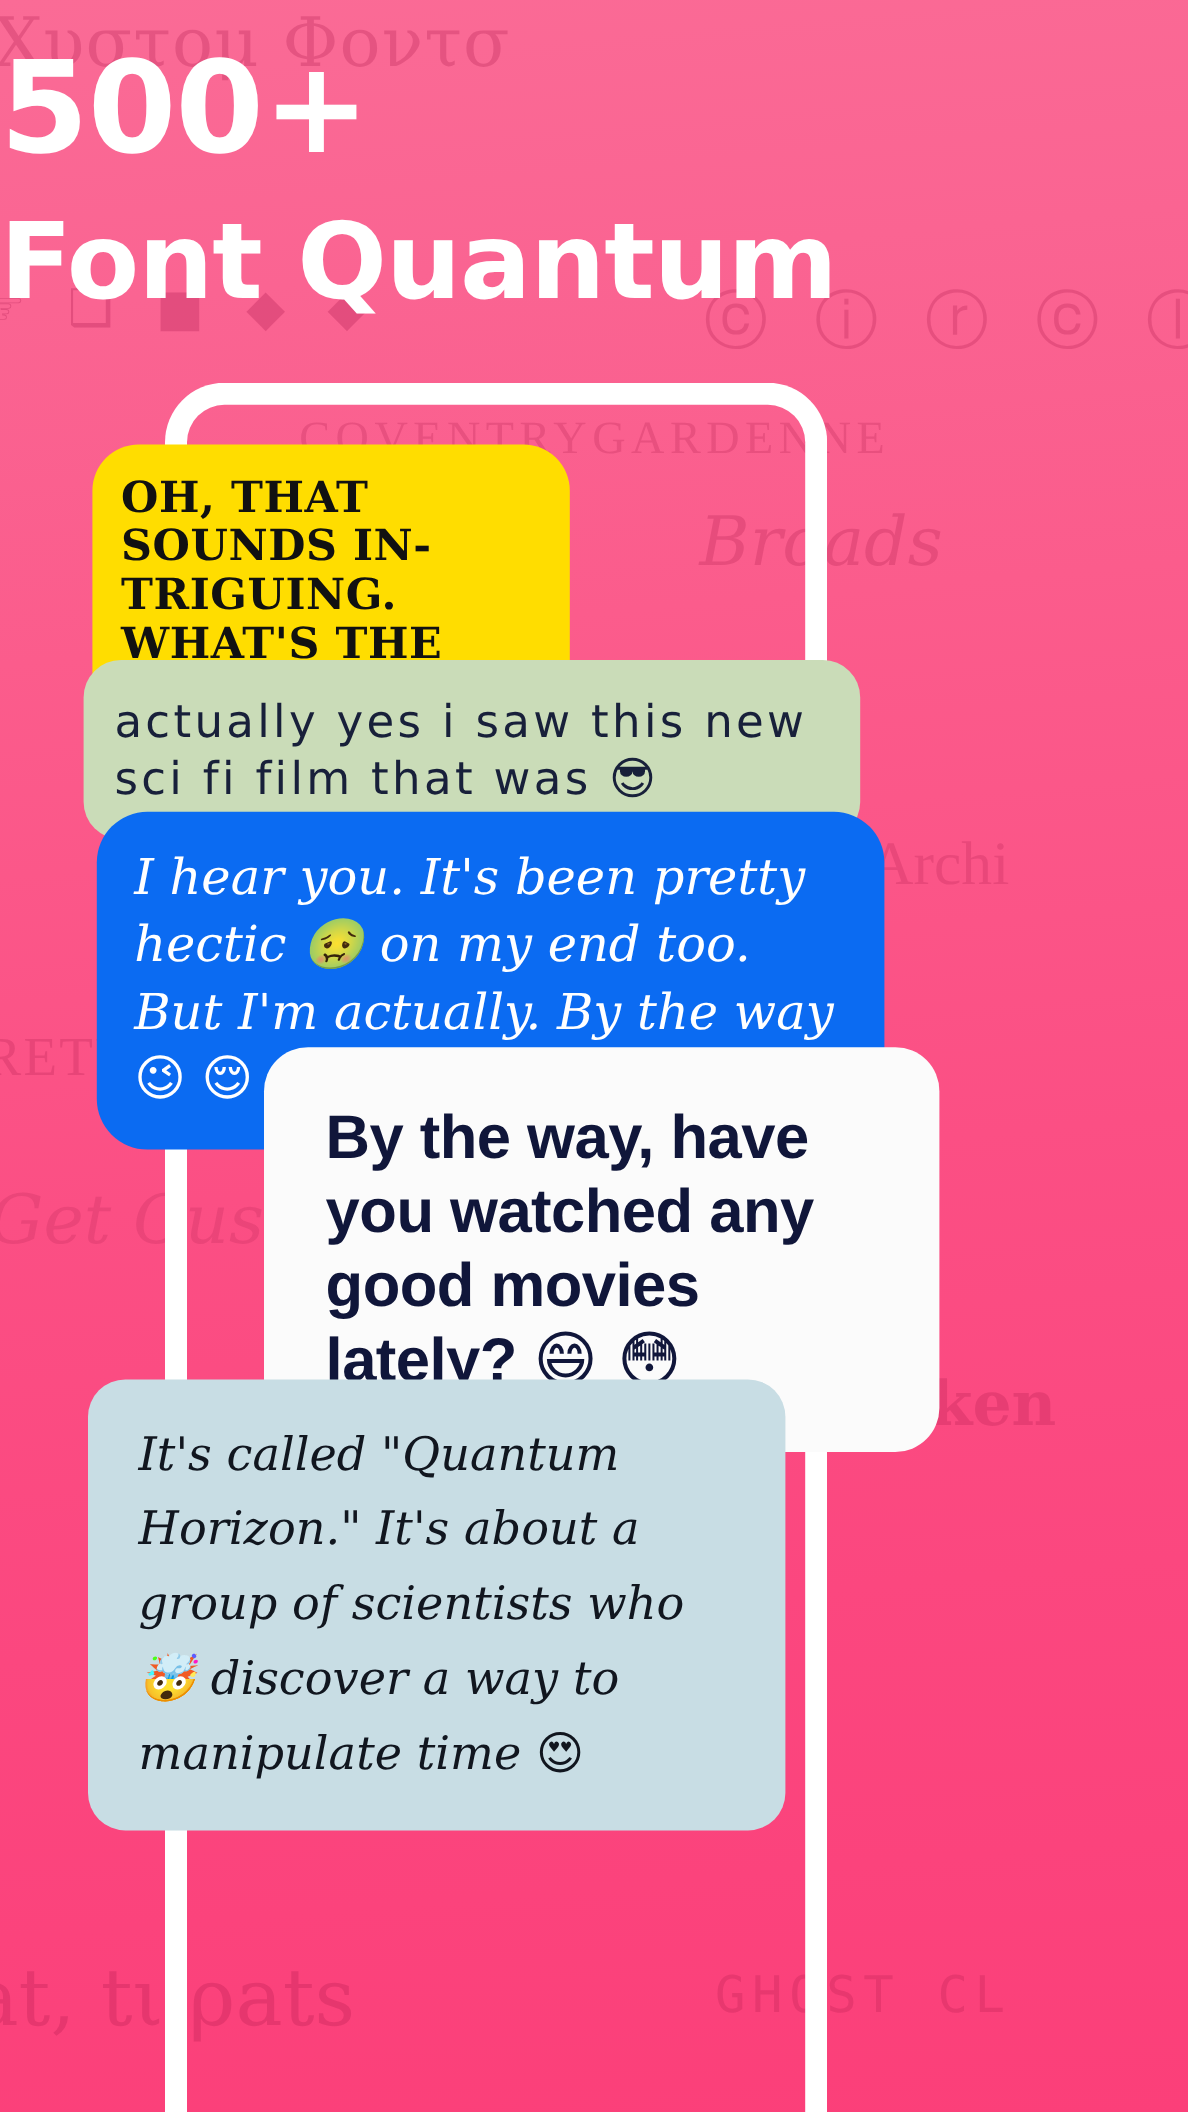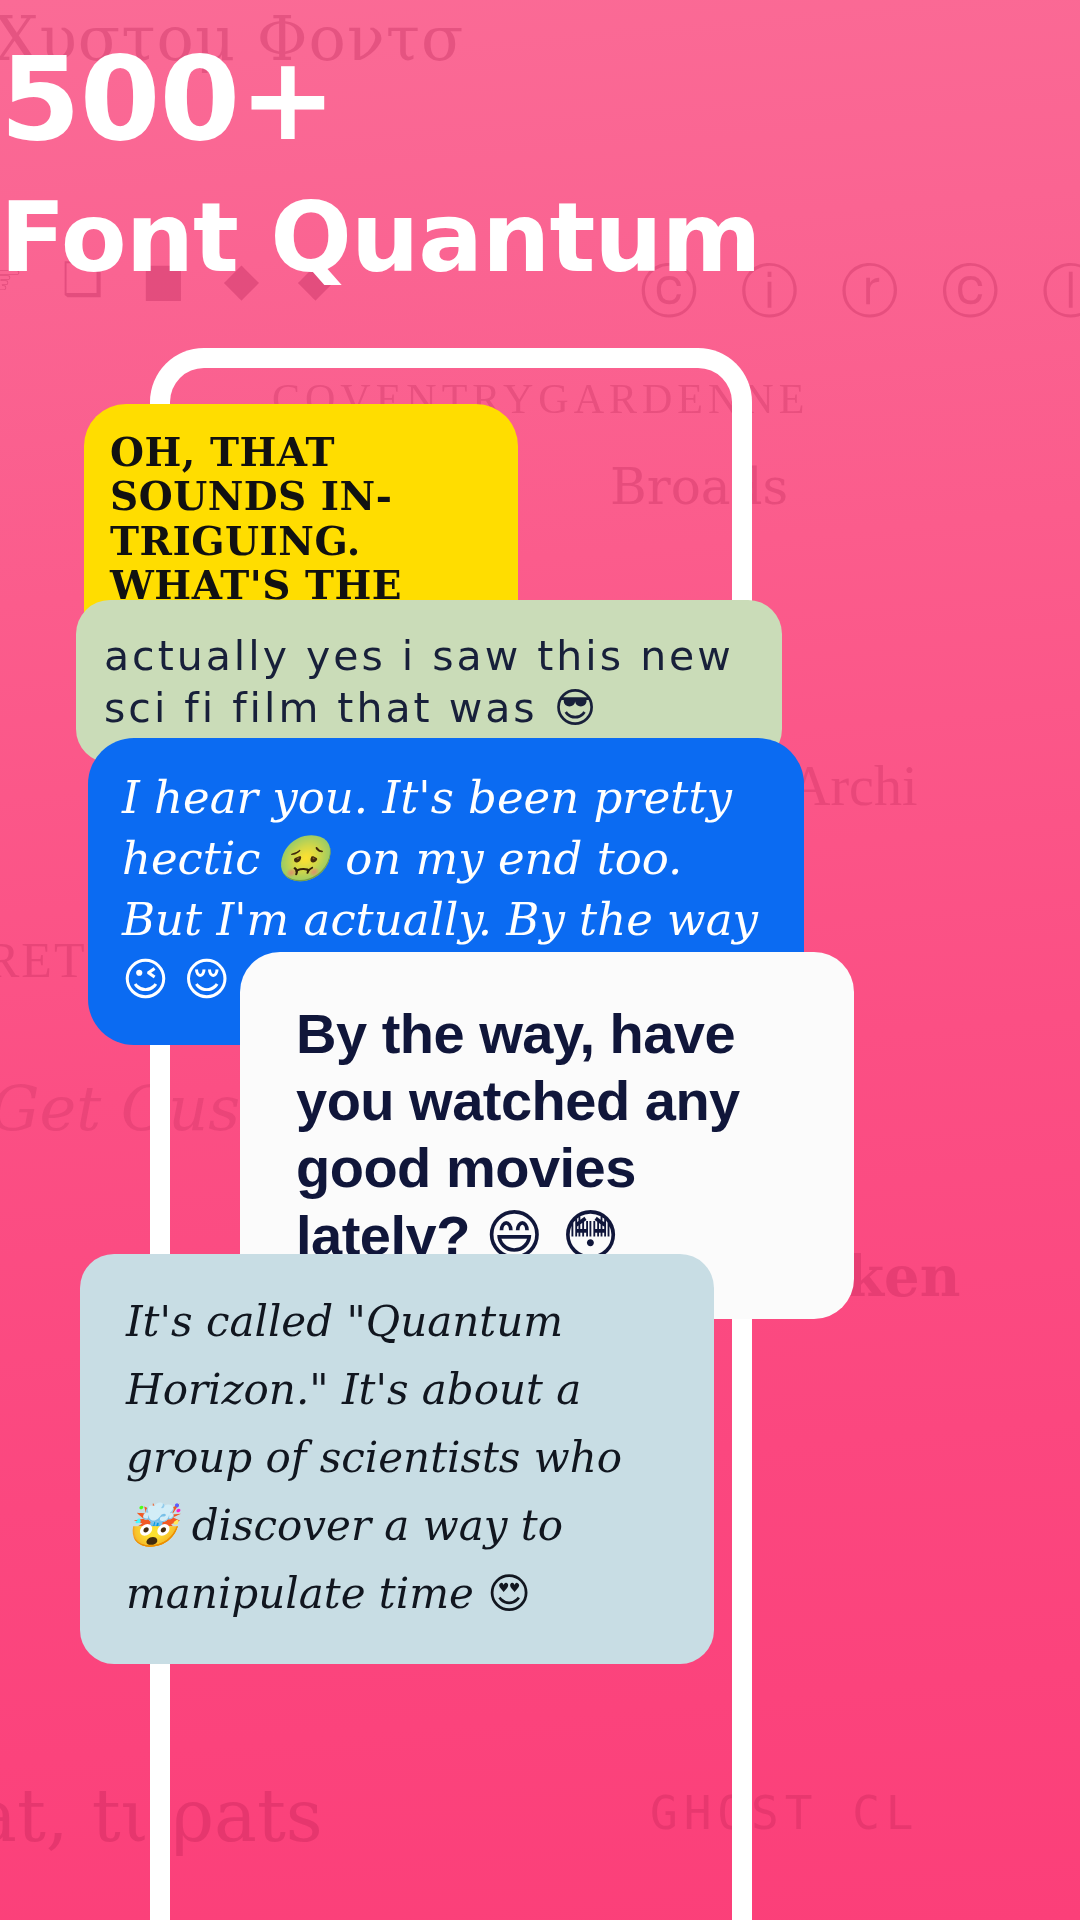--- a/index.html
+++ b/index.html
@@ -24,21 +24,21 @@
     white-space:nowrap;
     pointer-events:none;
     user-select:none;
     line-height:1;
   }
 
   #wm-custom-fonts { left:-6px;  top:8px;   font-size:62px; font-family:"DejaVu Serif", serif; letter-spacing:1px; color:rgba(170,25,75,0.26);}
   #wm-dingbats     { left:-18px; top:256px; font-size:46px; font-family:"DejaVu Sans", sans-serif; letter-spacing:12px; color:rgba(175,28,78,0.30);}
   #wm-circled      { left:640px; top:262px; font-size:58px; font-family:"DejaVu Sans", sans-serif; letter-spacing:12px; color:rgba(175,28,78,0.26);}
   #wm-coventry     { left:272px; top:358px; font-size:42px; font-family:"Liberation Serif", serif; letter-spacing:5px; color:rgba(170,25,75,0.22);margin-top:20px;}
-  #wm-broads       { left:610px; top:462px; font-size:50px; font-family:"DejaVu Serif", serif; color:rgba(175,28,78,0.26);}
+  #wm-broads       { left:636px; top:462px; font-size:62px; font-family:"DejaVu Serif", serif; font-style:italic; color:rgba(175,28,78,0.26);}
   #wm-archi        { left:790px; top:758px; font-size:56px; font-family:"Liberation Serif", serif; color:rgba(175,28,78,0.24);}
   #wm-retro        { left:-14px; top:935px; font-size:50px; font-family:"Liberation Serif", serif; letter-spacing:2px; color:rgba(170,25,75,0.24);}
   #wm-getcustom    { left:-10px; top:1078px; font-size:62px; font-family:"DejaVu Serif", serif; font-style:italic; color:rgba(175,28,78,0.20);}
   #wm-motken       { left:720px; top:1248px; font-size:56px; font-family:"DejaVu Serif", serif; font-weight:bold; color:rgba(175,28,78,0.26);}
   #wm-bottomleft   { left:-26px; top:1780px; font-size:72px; font-family:"DejaVu Serif", serif; color:rgba(170,25,75,0.26);}
   #wm-ghost        { left:650px; top:1790px; font-size:46px; font-family:"DejaVu Sans Mono", monospace; letter-spacing:6px; color:rgba(170,25,75,0.24);text-align:right;}
 
   
   #header {
     position:absolute; left:0; right:0; top:36px;

